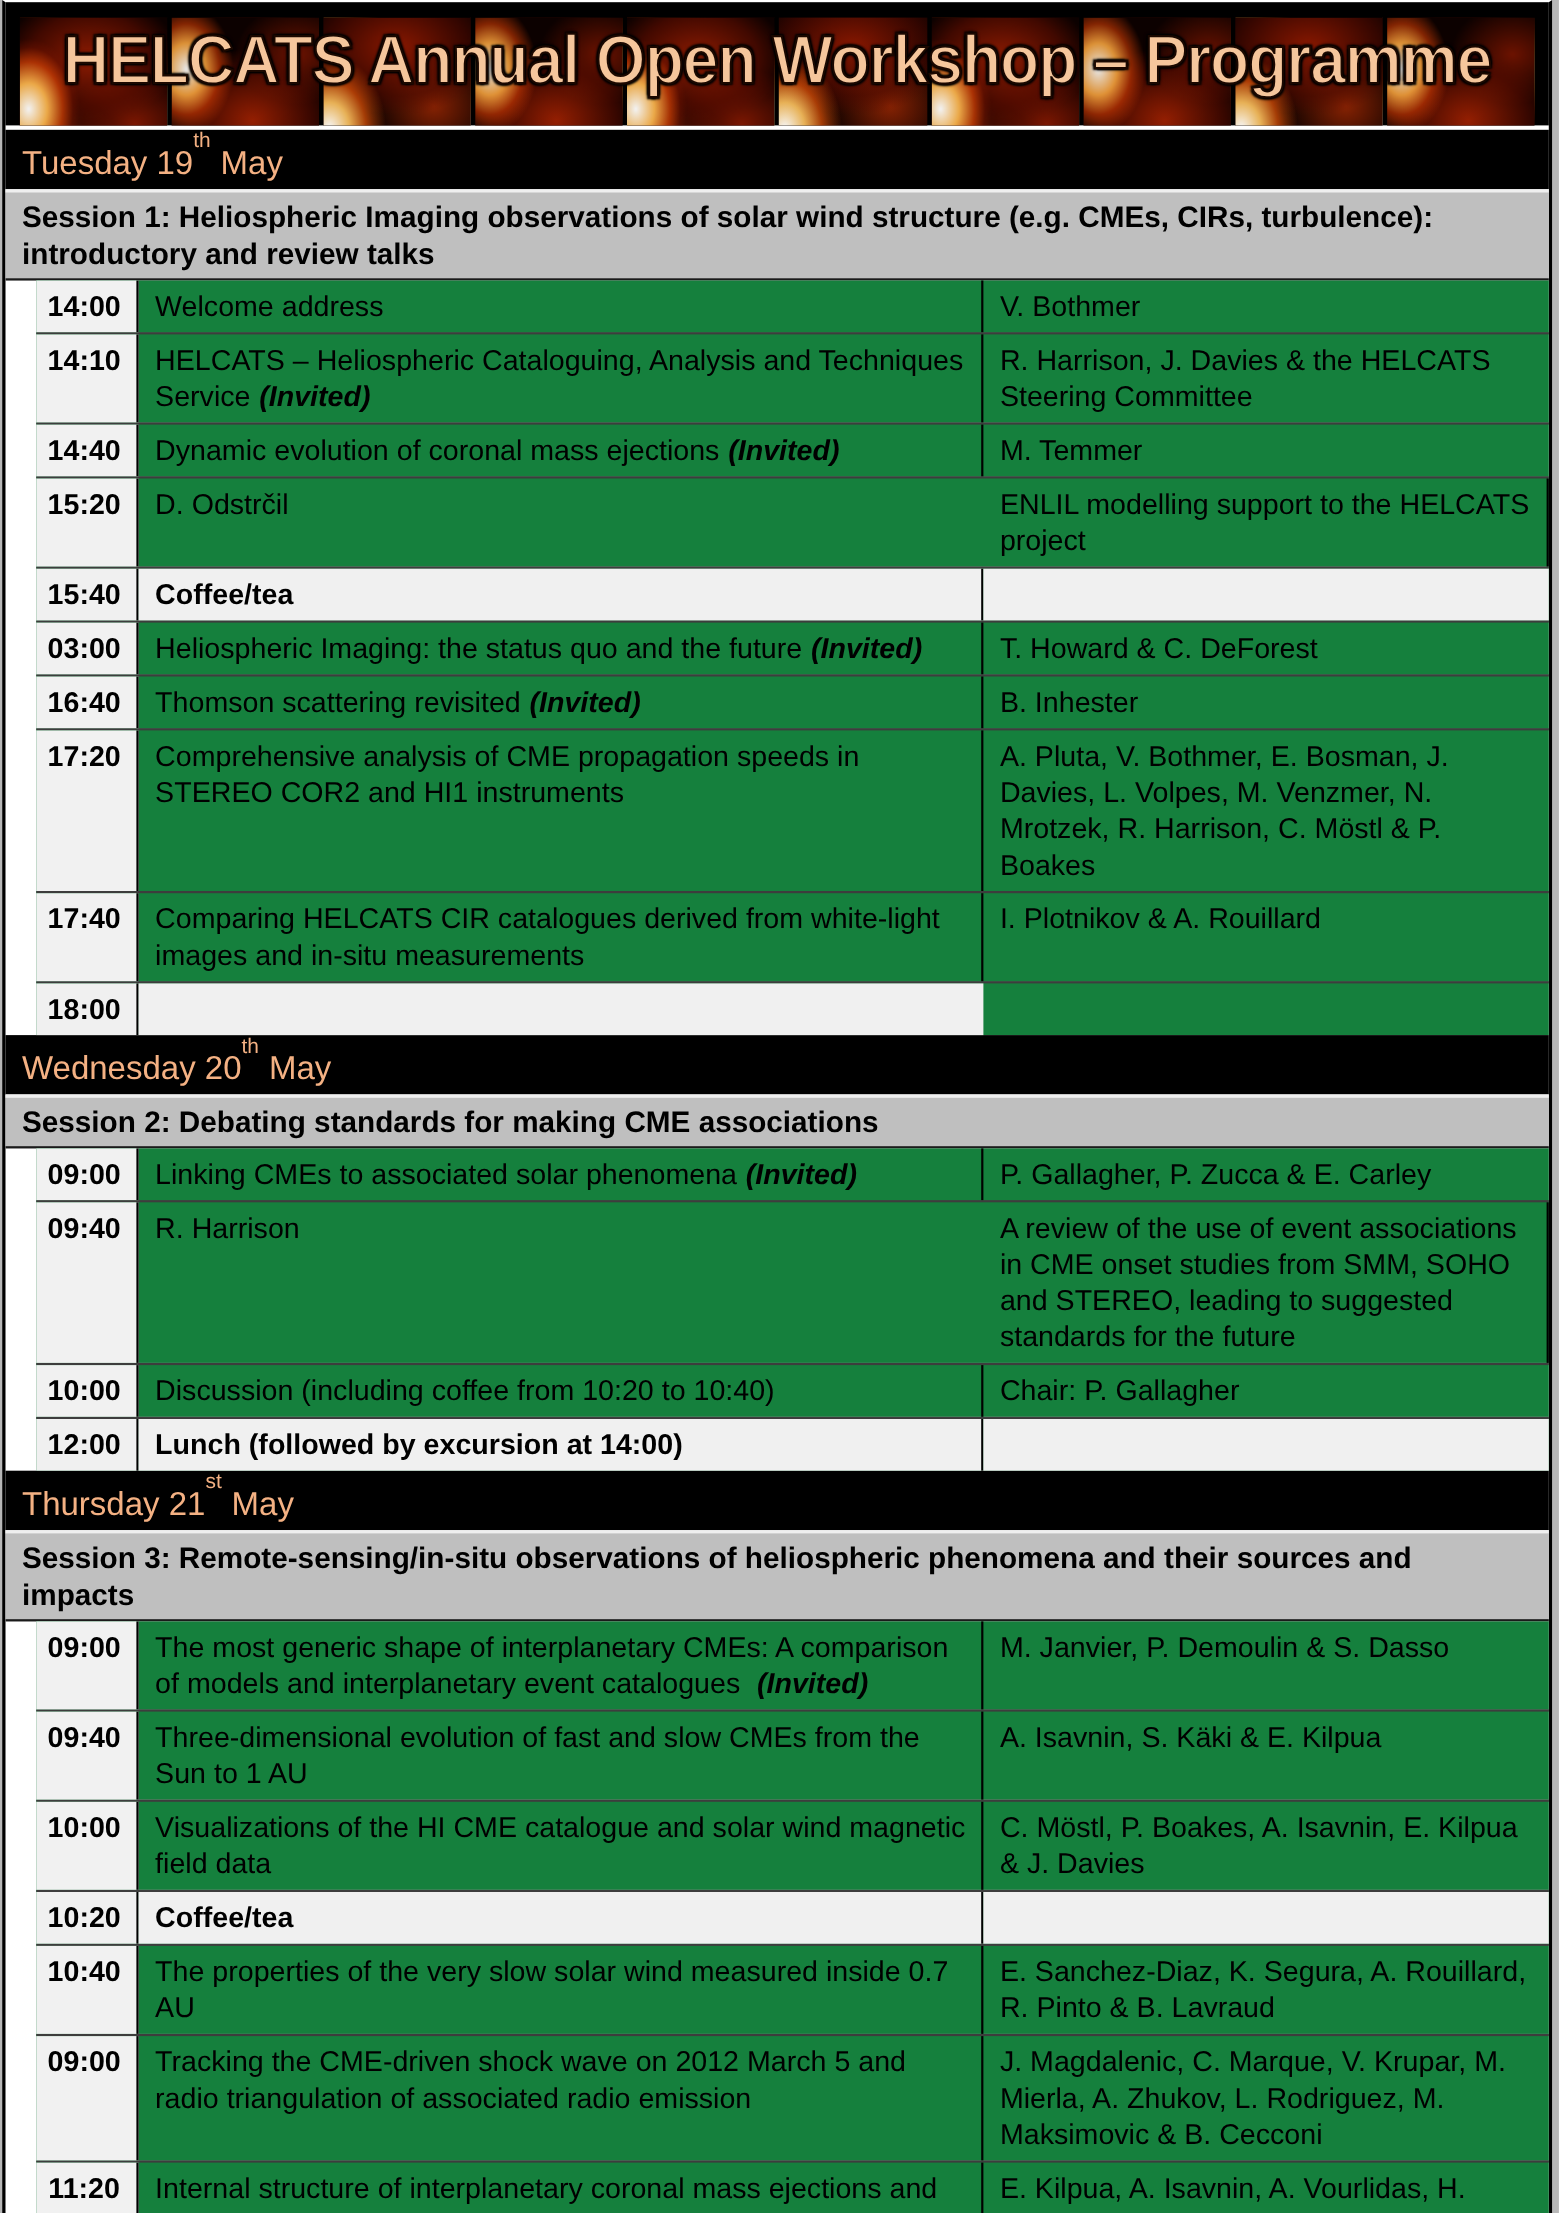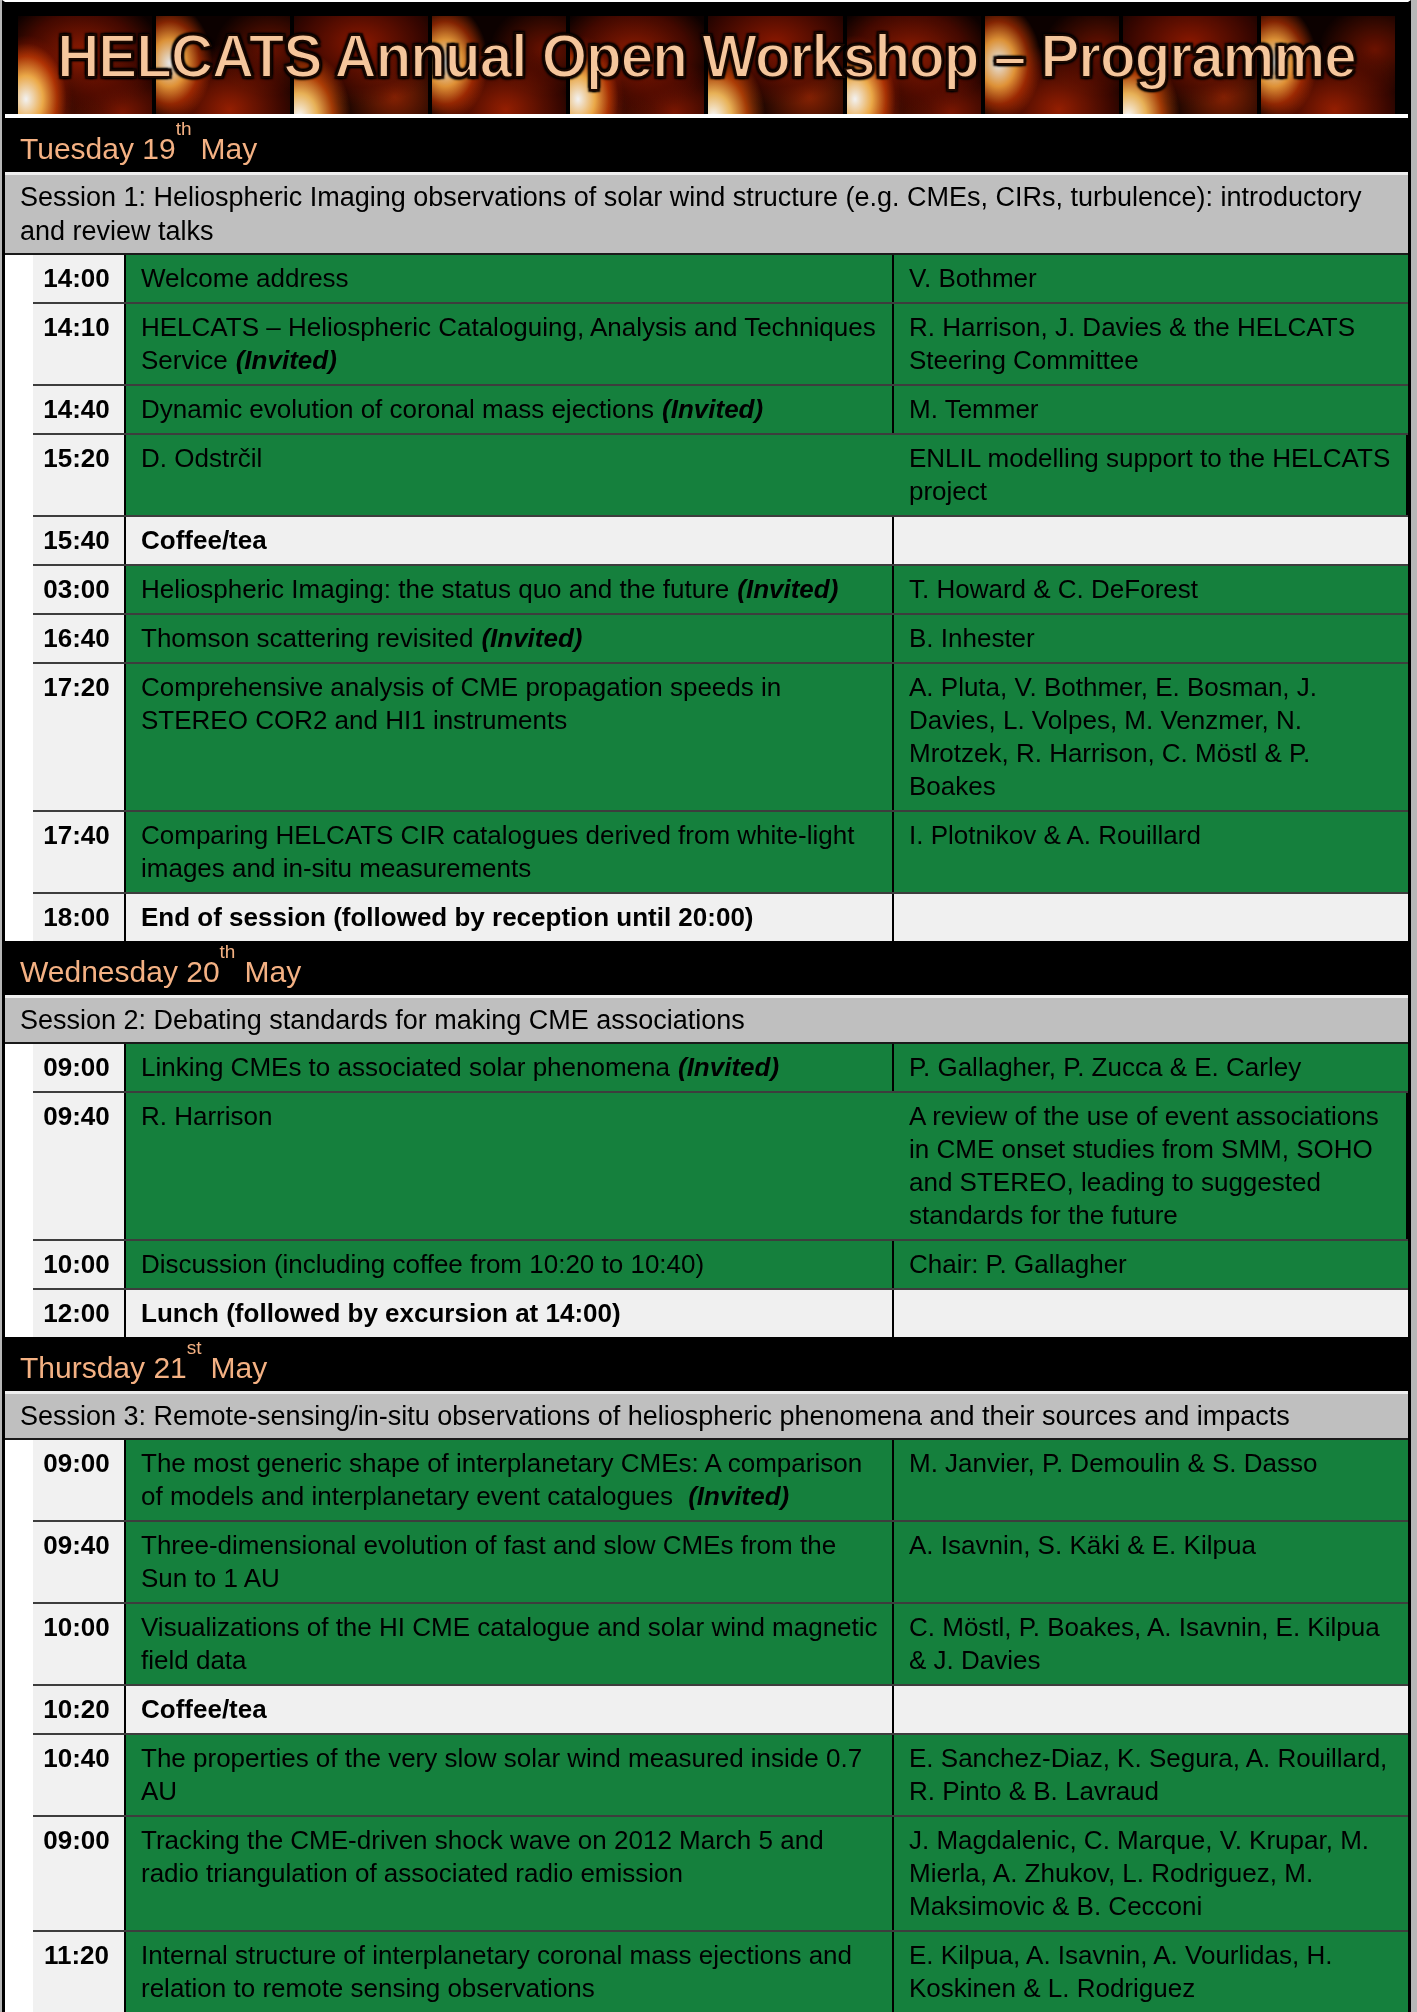--- a/index.html
+++ b/index.html
@@ -62,21 +62,21 @@
     background:#000;color:var(--day-bar-text,#F4B183);
     font-weight:normal;font-size:30px;line-height:35px;
     padding:6px 0 6px 15px;
   }
   .day-ord{font-size:19px;position:relative;top:-13px;}
   .day-month{margin-left:9px;}
   .session-bar{
     background:var(--session-bar-bg,#BFBFBF);
     border-top:3px solid #efefef;
     border-bottom:2px solid #1a1a1a;
-    color:#000;font-weight:normal;font-size:27px;line-height:34px;
+    color:#000;font-weight:bold;font-size:27px;line-height:34px;
     padding:5px 18px 5px 15px;
   }
 
   
   .row{
     display:grid;grid-template-columns:93px 768px 1fr;
     background:#15803d;
     margin-left:28px;
   }
   .row + .row{border-top:2px solid #3d3d3d;}
@@ -176,21 +176,20 @@
   </div>
 
   <div class="row">
     <div class="cell time">17:40</div>
     <div class="cell title"><span class="t">Comparing HELCATS CIR catalogues derived from white-light images and in-situ measurements</span><span class="invited"></span></div>
     <div class="cell speakers">I. Plotnikov &amp; A. Rouillard</div>
   </div>
 
   <div class="row highlight">
     <div class="cell time">18:00</div>
-    <div class="cell title"><span class="t">End of session (followed by reception until 20:00)</span><span class="invited"></span></div>
     <div class="cell speakers"></div>
   </div>
 </div>
   </section>
 
   <section class="day">
     <div class="day-bar">
       <span class="day-name">Wednesday 20</span><sup class="day-ord">th</sup><span class="day-month">May</span>
     </div>
     <div class="session-bar">

